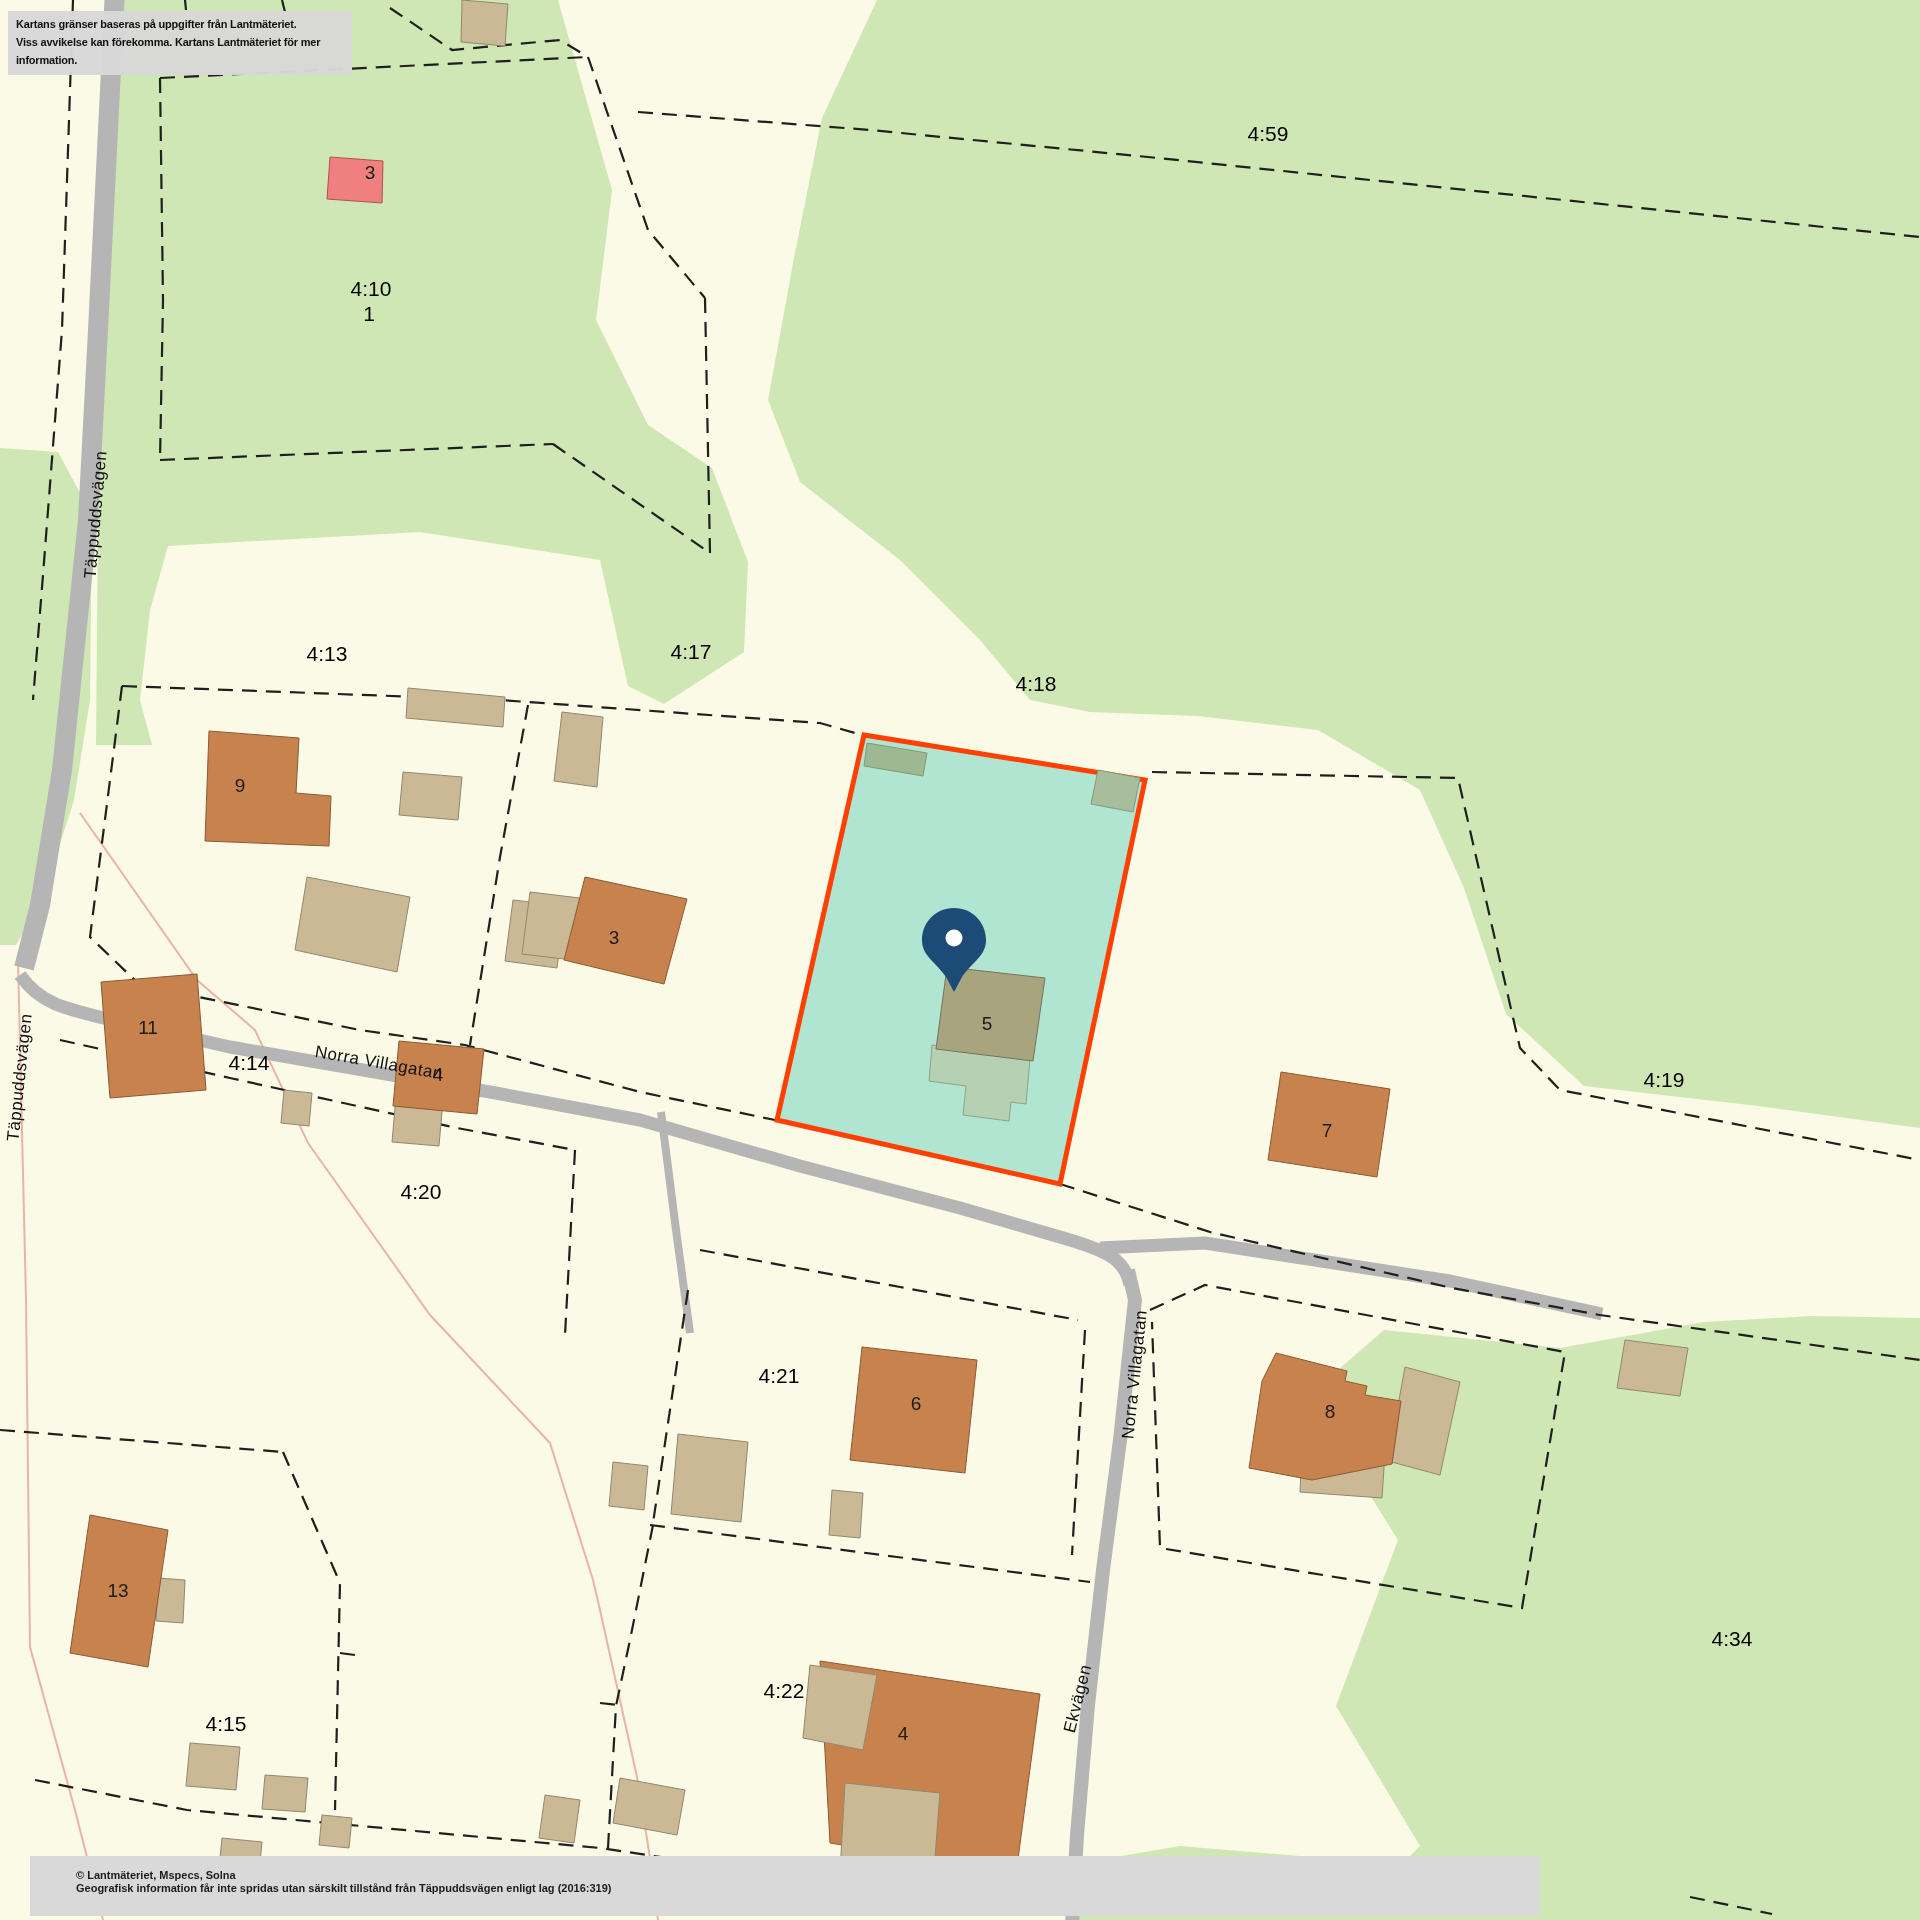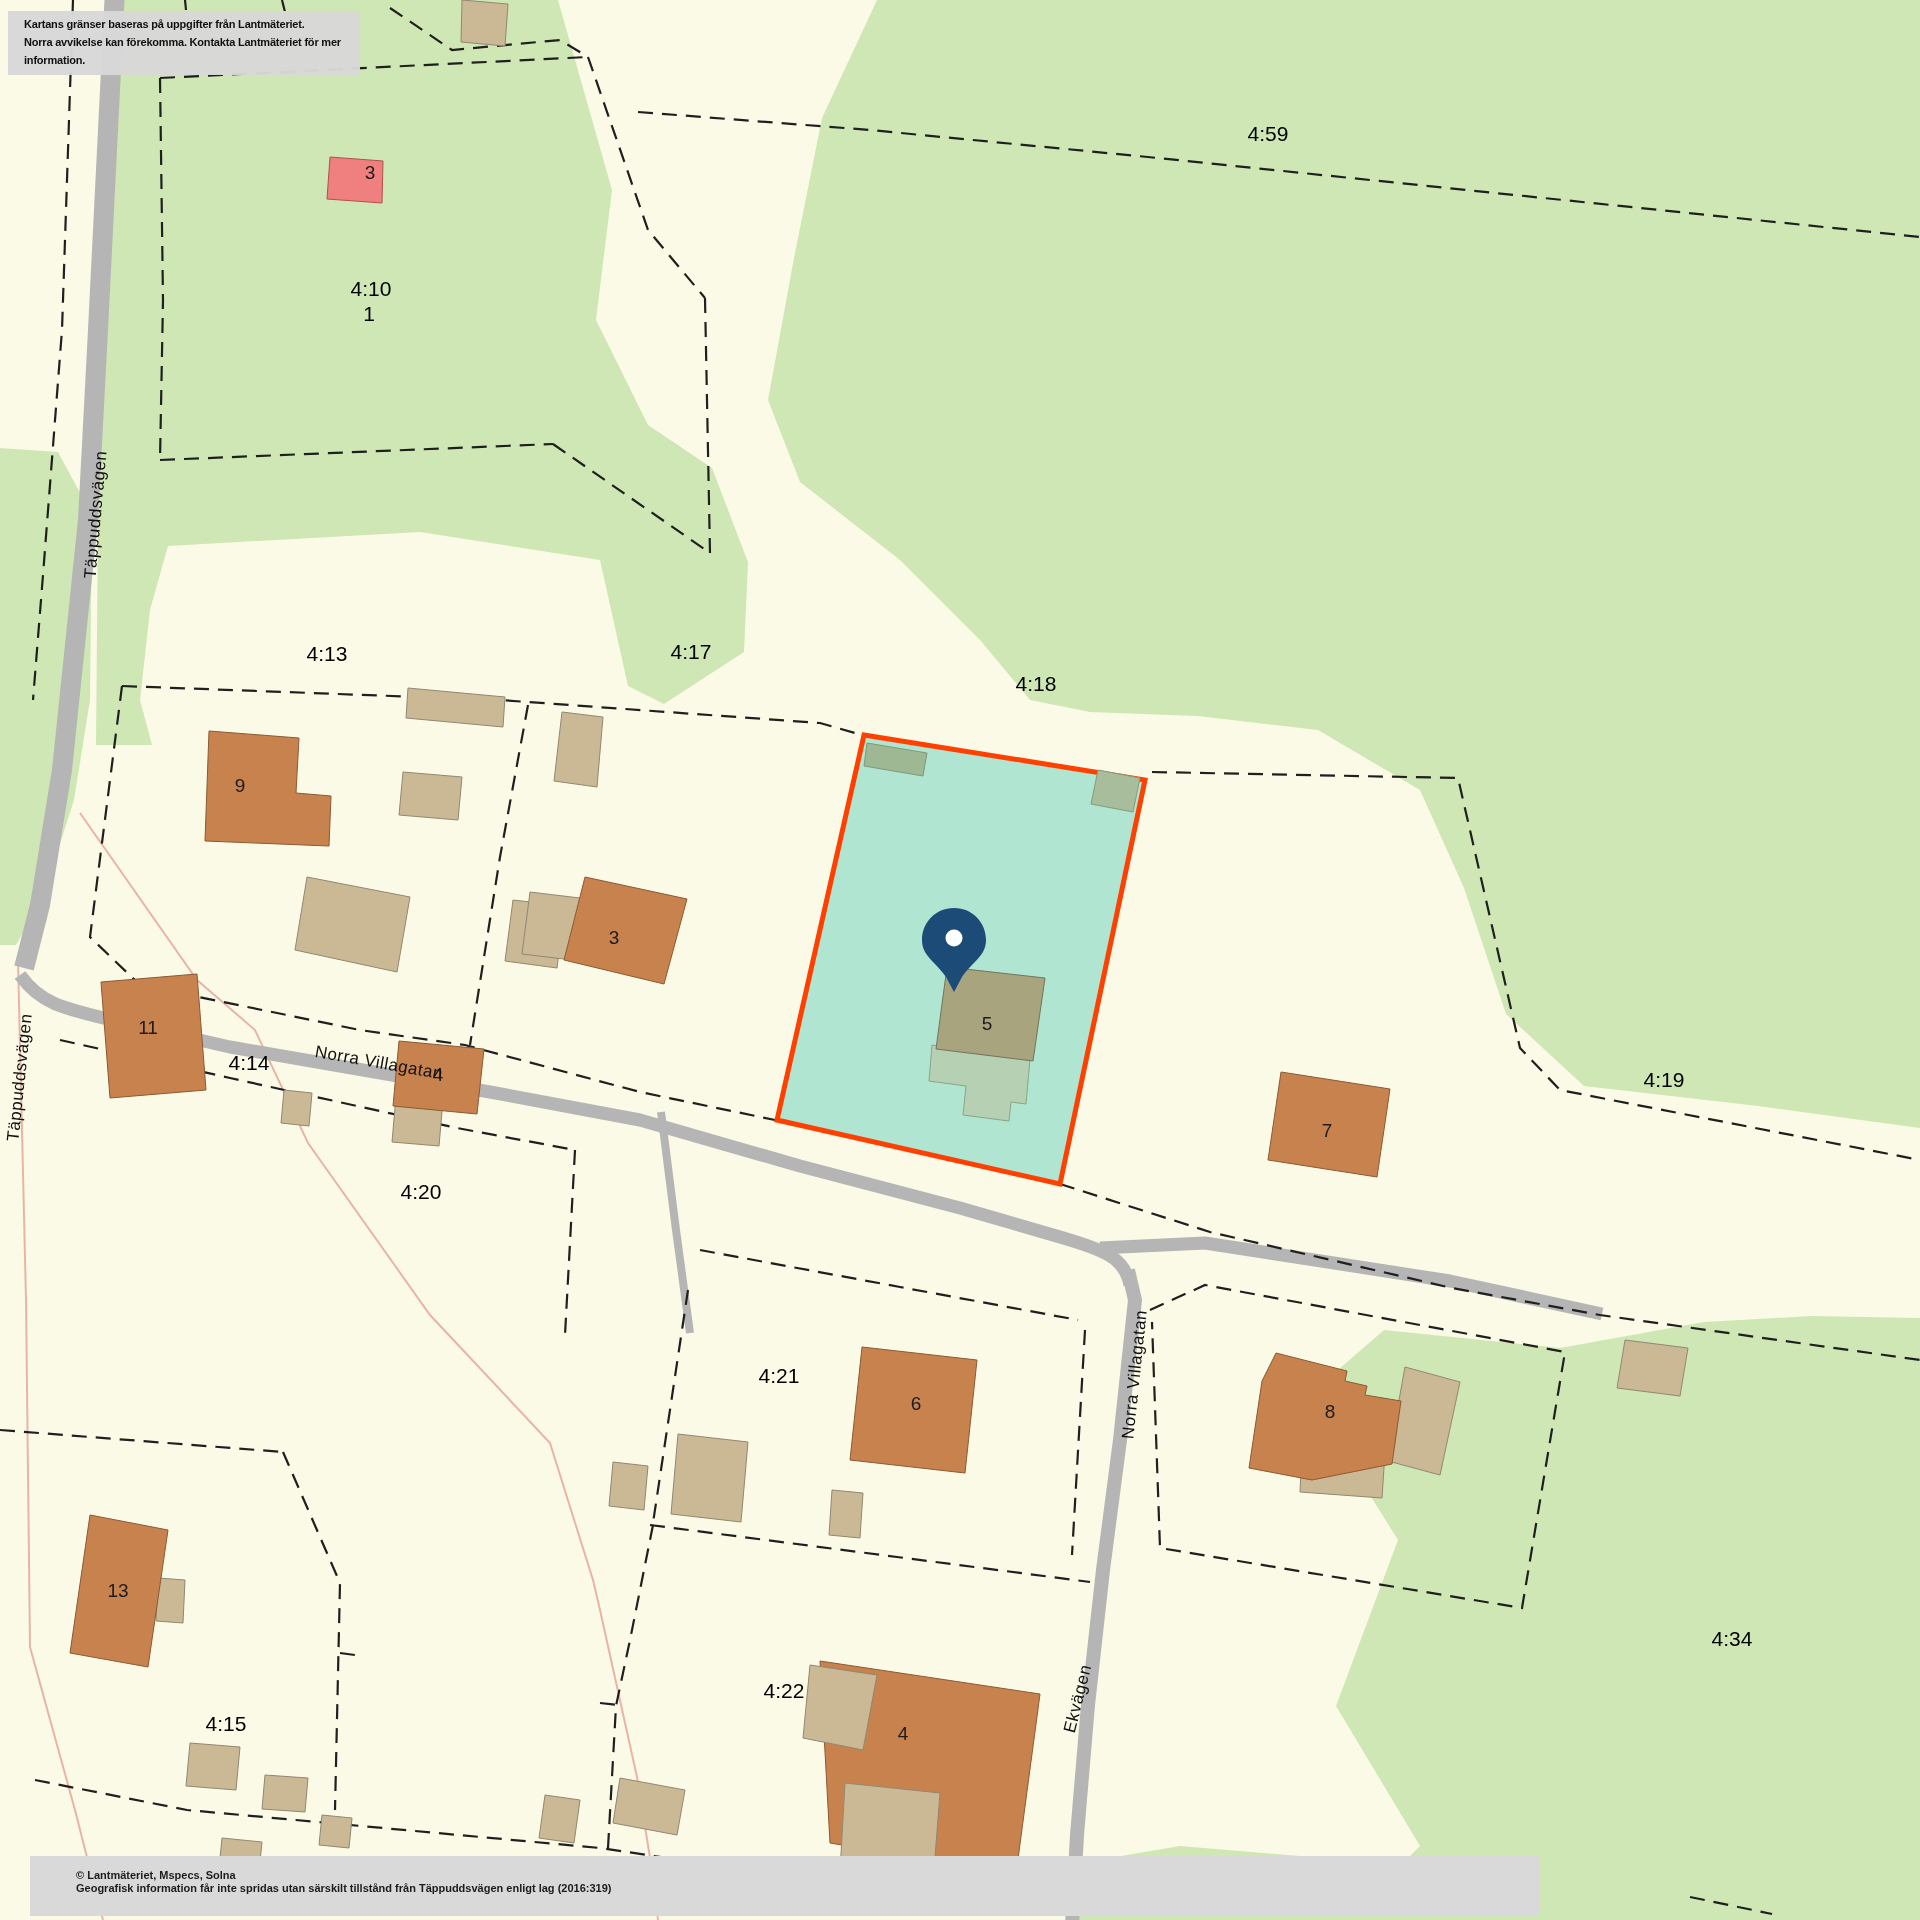--- a/index.html
+++ b/index.html
@@ -15,21 +15,21 @@
   .green{fill:#CFE7B4;stroke:none;}
   .road{fill:none;stroke:#B5B5B5;stroke-linecap:butt;stroke-linejoin:round;}
   .dash{fill:none;stroke:#1f1f1f;stroke-width:2.2;stroke-dasharray:15 9;}
   .pink{fill:none;stroke:#E9B4A8;stroke-width:2;}
   .house{fill:#C8824E;stroke:#8A5A33;stroke-width:1;}
   .tan{fill:#CBB995;stroke:#908873;stroke-width:1;}
   .disclaimer{
     position:absolute;left:8px;top:11px;width:328px;
     background:rgba(216,216,216,.97);color:#111;
     font-size:11px;font-weight:bold;letter-spacing:-.2px;line-height:1.62;
-    padding:5px 8px 6px 16px;
+    padding:5px 8px 6px 8px;
   }
   .copyright{
     position:absolute;left:30px;top:1856px;width:1452px;height:31px;
     background:#D9D9D9;color:#1c1c1c;
     font-size:11px;font-weight:bold;line-height:1.18;
     padding:13px 12px 16px 46px;
   }
 </style>
 </head>
 <body>
@@ -175,20 +175,20 @@
   </g>
 
   <g>
     <path d="M 954,908 C 935,908 922,923 922,940 C 922,956 935,961 946,977 L 954,992 L 962,977 C 973,961 986,956 986,940 C 986,923 973,908 954,908 Z" fill="#1C4B77"></path>
     <circle cx="954" cy="938" r="8.5" fill="#ffffff"></circle>
   </g>
 </svg>
 
   <div class="disclaimer">
     <div>Kartans gränser baseras på uppgifter från Lantmäteriet.</div>
-    <div>Norra avvikelse kan förekomma. Kontakta Lantmäteriet för mer information.</div>
+    <div>Viss avvikelse kan förekomma. Kartans Lantmäteriet för mer information.</div>
   </div>
 
   <div class="copyright">
     <div>© Lantmäteriet, Mspecs, Solna</div>
     <div>Geografisk information får inte spridas utan särskilt tillstånd från Täppuddsvägen enligt lag (2016:319)</div>
   </div>
 </div>
 
 </body></html>

